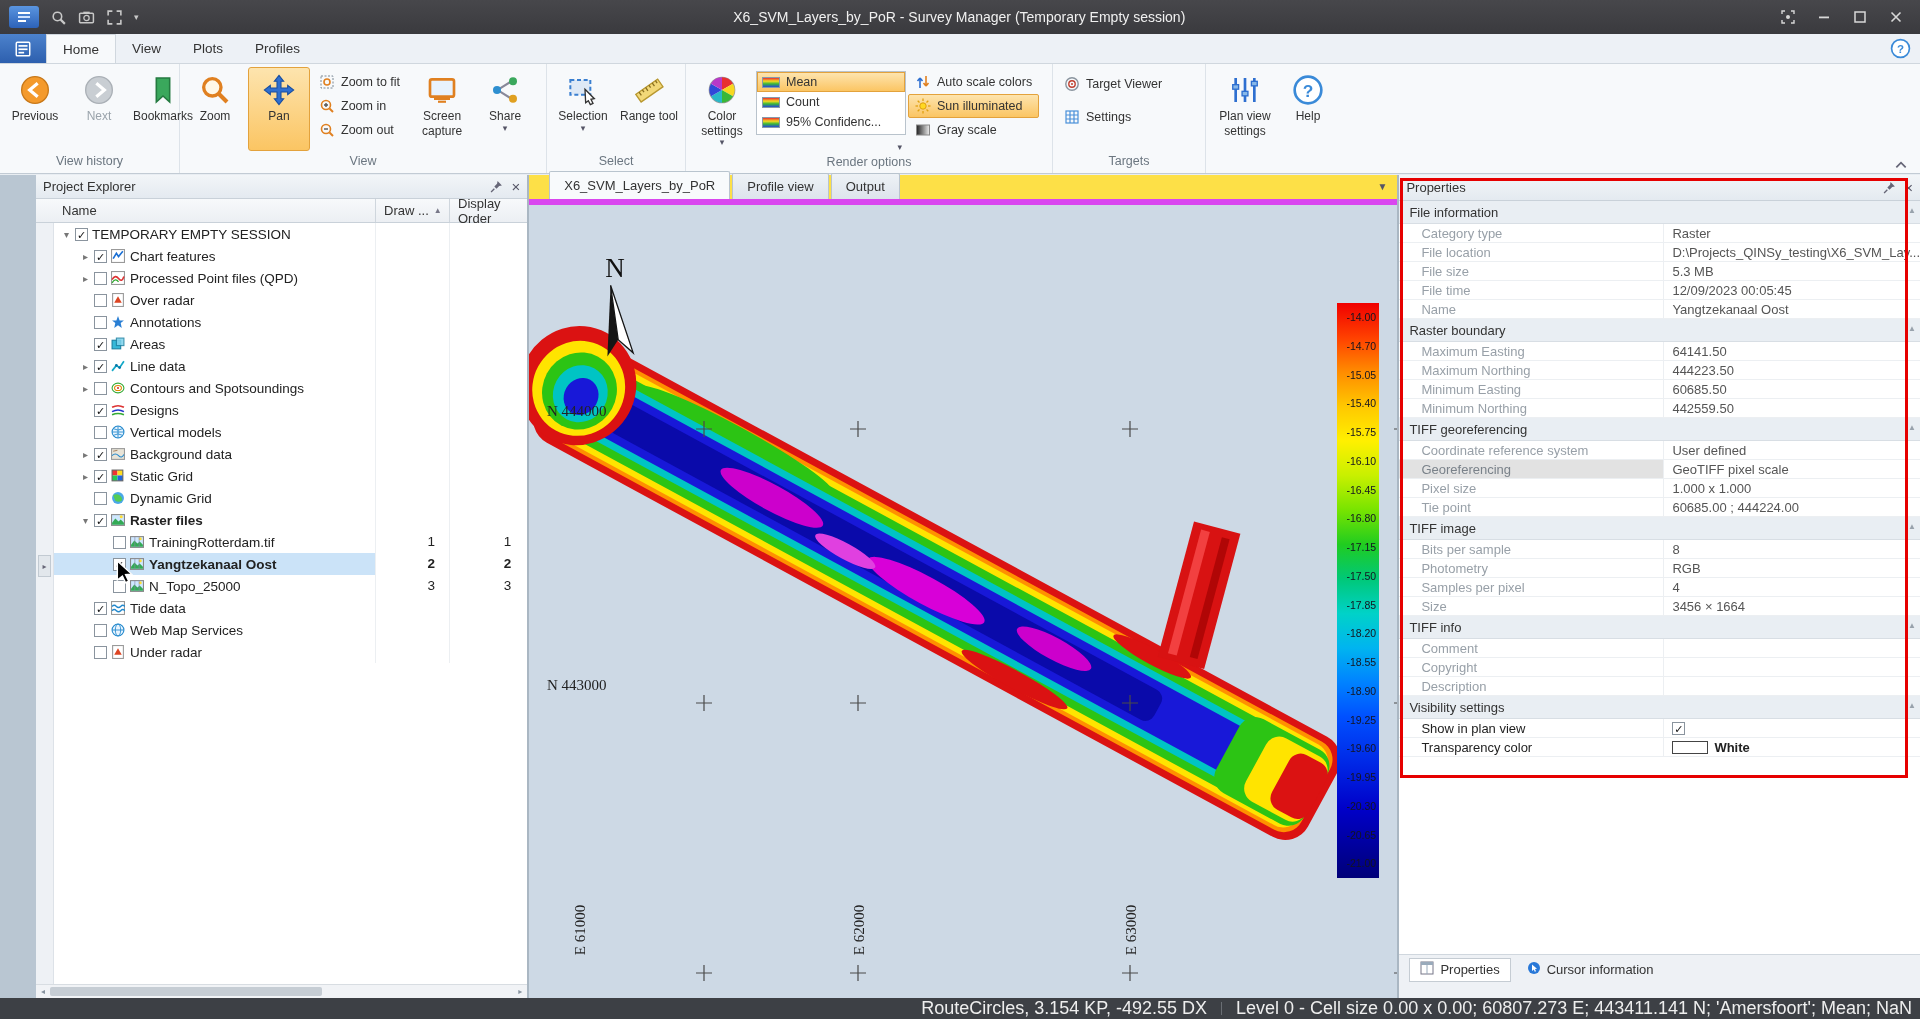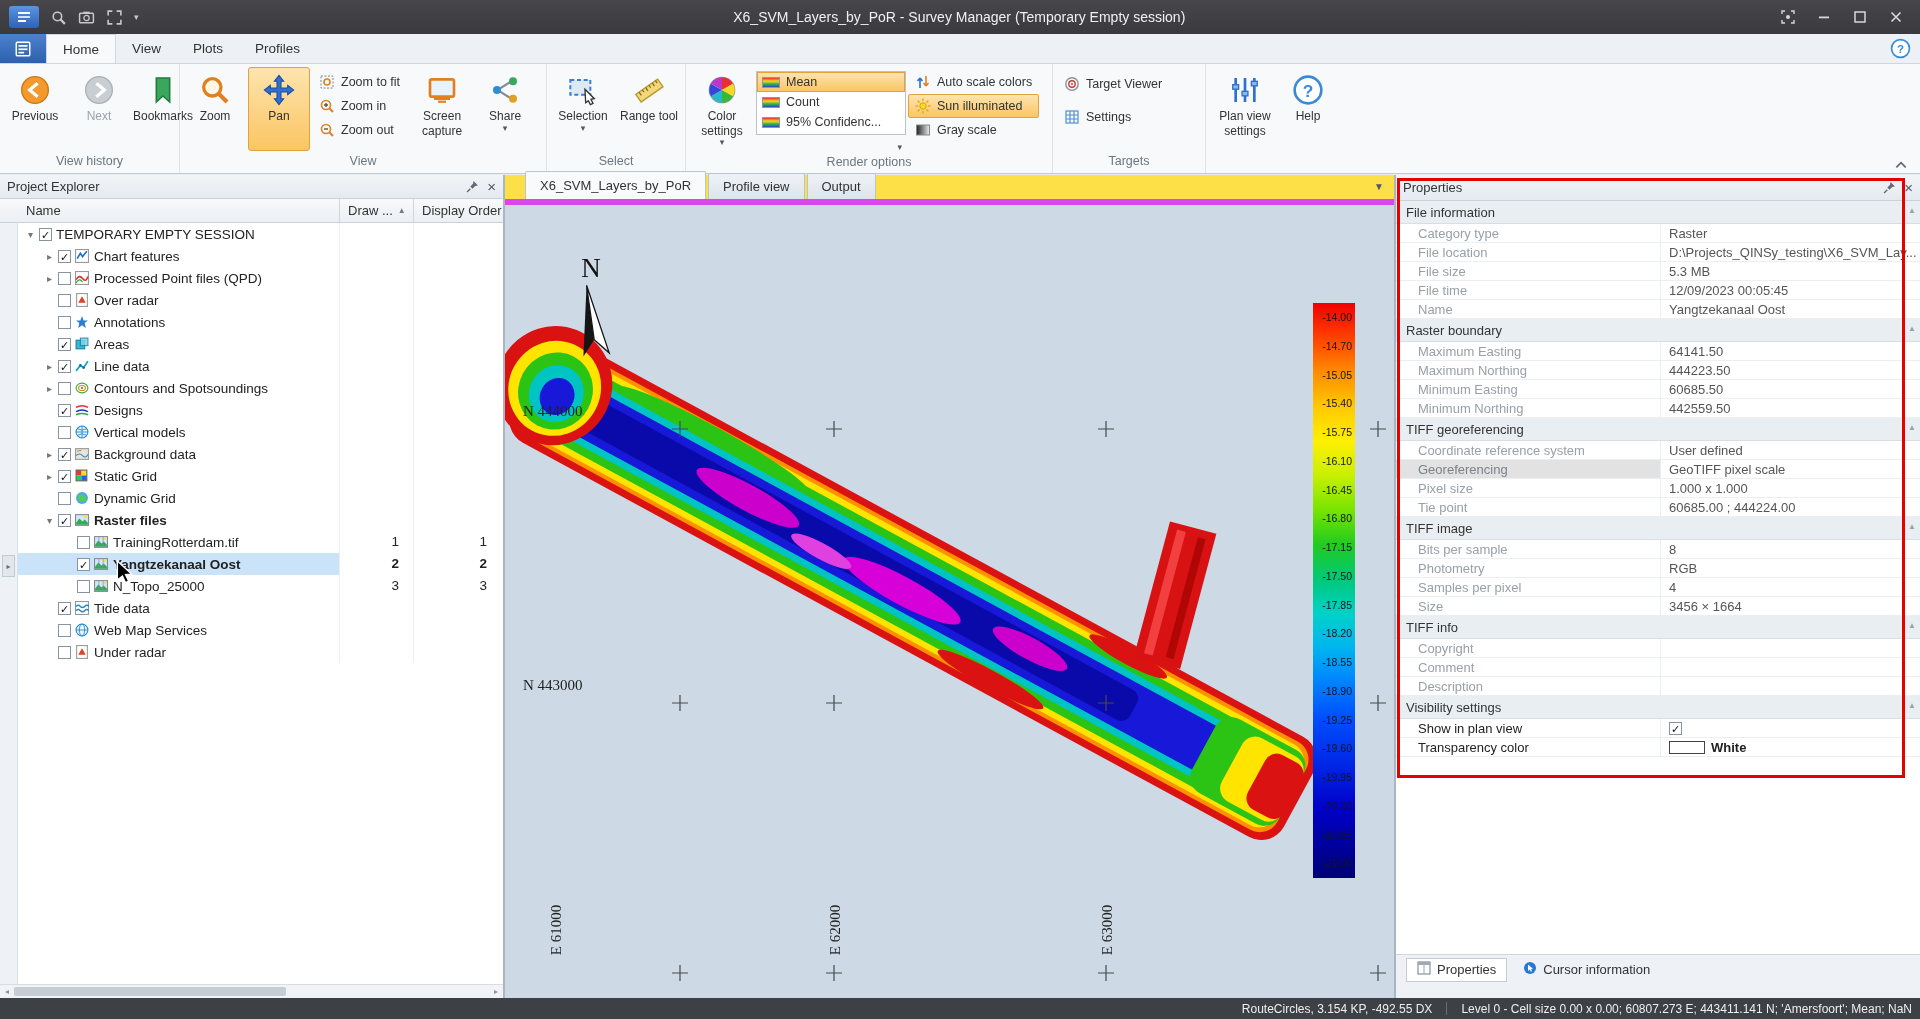--- a/index.html
+++ b/index.html
@@ -43,21 +43,21 @@
 .lgi{width:18px;height:11px;background:linear-gradient(180deg,#e83030,#f8d820 35%,#38b838 65%,#2848d8);border:1px solid #8899aa;flex:none;}
 .galcaret{width:150px;text-align:right;padding-right:4px;margin-top:1px;}
 .ribbon-collapse{position:absolute;right:10px;bottom:5px;width:16px;height:12px;}
 
 .main{position:absolute;top:175px;left:0;width:1920px;height:823px;display:flex;background:#b9c6d2;}
 .panel-h{height:24px;background:linear-gradient(#f2f5f8,#e4eaf0);border-bottom:1px solid #c9d1d9;display:flex;align-items:center;font-size:13px;color:#333;padding:0 7px;gap:8px;flex:none;}
 .panel-h .ph-title{flex:1;}
 .ph-ico{width:13px;height:13px;display:inline-flex;}
 .ph-x{font-size:15px;color:#556;line-height:1;}
 
-.left{width:505px;background:#c2410c;border-right:2px solid #aab7c3;display:flex;flex-direction:column;position:relative;}
+.left{width:505px;background:#c2410c;border-right:2px solid #aab7c3;display:flex;flex-direction:column;position:relative;margin-left:36px;}
 .colhead{height:24px;display:flex;background:linear-gradient(#f7f9fb,#eceff3);border-bottom:1px solid #c9d1d9;font-size:13px;color:#333;flex:none;}
 .ch{display:flex;align-items:center;padding-left:8px;border-right:1px solid #cfd6dd;gap:5px;}
 .ch0{width:340px;padding-left:26px;}
 .ch1{width:74px;}
 .ch2{flex:1;border-right:none;}
 .sortarr{font-size:8px;color:#778;}
 .treewrap{flex:1;position:relative;overflow:hidden;background:#fff;}
 .gutter{position:absolute;left:0;top:0;bottom:0;width:18px;background:#eef1f5;border-right:1px solid #dde2e8;}
 .gut-btn{position:absolute;left:2px;top:332px;width:13px;height:22px;background:#e2e7ec;border:1px solid #c2cad2;font-size:8px;color:#667;display:flex;align-items:center;justify-content:center;}
 .treebody{position:absolute;left:18px;right:0;top:0;bottom:0;}
@@ -101,21 +101,21 @@
 .pcb{width:13px;height:13px;border:1px solid #8a949e;font-size:11px;line-height:12px;text-align:center;color:#111;background:#fff;}
 .swatch{width:36px;height:13px;border:1px solid #444;background:#fff;}
 .swtxt{font-weight:bold;color:#222;}
 .redbox{position:absolute;left:1px;top:3px;width:508px;height:600px;border:3px solid #e60000;pointer-events:none;z-index:5;}
 .btabs{height:30px;background:#eef1f5;border-top:1px solid #d0d7de;display:flex;align-items:center;padding-left:10px;gap:5px;flex:none;}
 .btab{display:flex;align-items:center;gap:6px;height:24px;padding:0 10px;font-size:13px;color:#333;border:1px solid transparent;}
 .btab.active{background:#fff;border-color:#c5ccd3;}
 .btab svg{width:14px;height:14px;}
 .rightpad{height:14px;background:#eef1f5;flex:none;}
 
-.statusbar{position:absolute;bottom:0;left:0;width:1920px;height:21px;background:#3d4045;color:#eeeeee;display:flex;align-items:center;justify-content:flex-end;font-size:12px;gap:14px;padding-right:8px;}
+.statusbar{position:absolute;bottom:0;left:0;width:1920px;height:21px;background:#3d4045;color:#eeeeee;display:flex;align-items:center;justify-content:flex-end;font-size:18px;gap:14px;padding-right:8px;}
 .sb-div{width:1px;height:13px;background:#6a6e74;}
 
 .cursor{position:absolute;left:113px;top:560px;width:26px;height:26px;z-index:50;pointer-events:none;}
 </style>
 </head>
 <body>
 
 <div class="app">
 
   <div class="titlebar">
@@ -981,25 +981,25 @@
           </div>
           <div class="prow">
             <div class="plbl">Size</div>
             <div class="pval">3456 × 1664</div>
           </div>
           <div class="psec">
             <span>TIFF info</span>
             <span class="psec-c">▲</span>
           </div>
           <div class="prow">
+            <div class="plbl">Comment</div>
+            <div class="pval"></div>
+          </div>
+          <div class="prow">
             <div class="plbl">Copyright</div>
-            <div class="pval"></div>
-          </div>
-          <div class="prow">
-            <div class="plbl">Comment</div>
             <div class="pval"></div>
           </div>
           <div class="prow">
             <div class="plbl">Description</div>
             <div class="pval"></div>
           </div>
           <div class="psec">
             <span>Visibility settings</span>
             <span class="psec-c">▲</span>
           </div>

